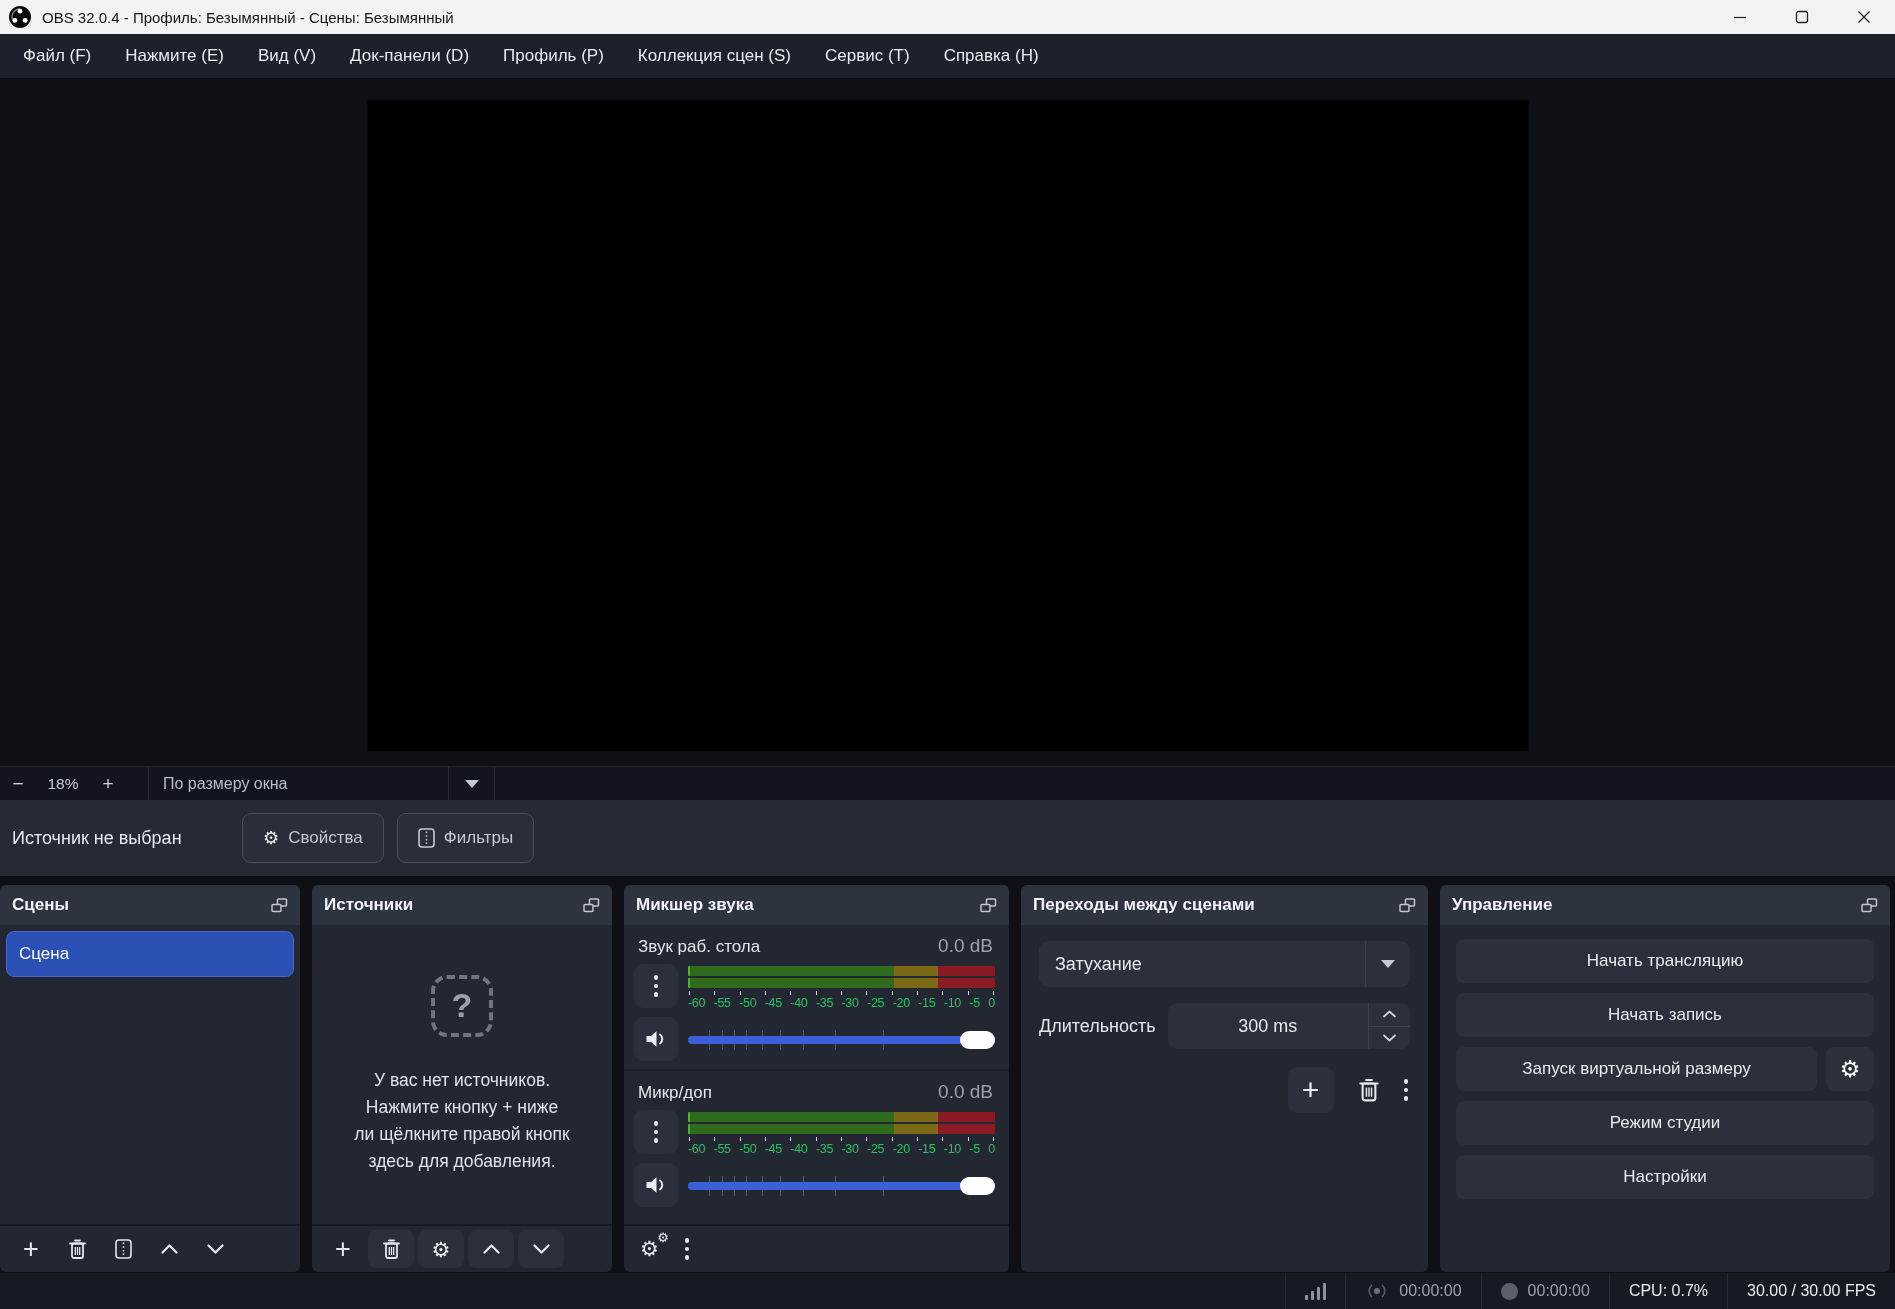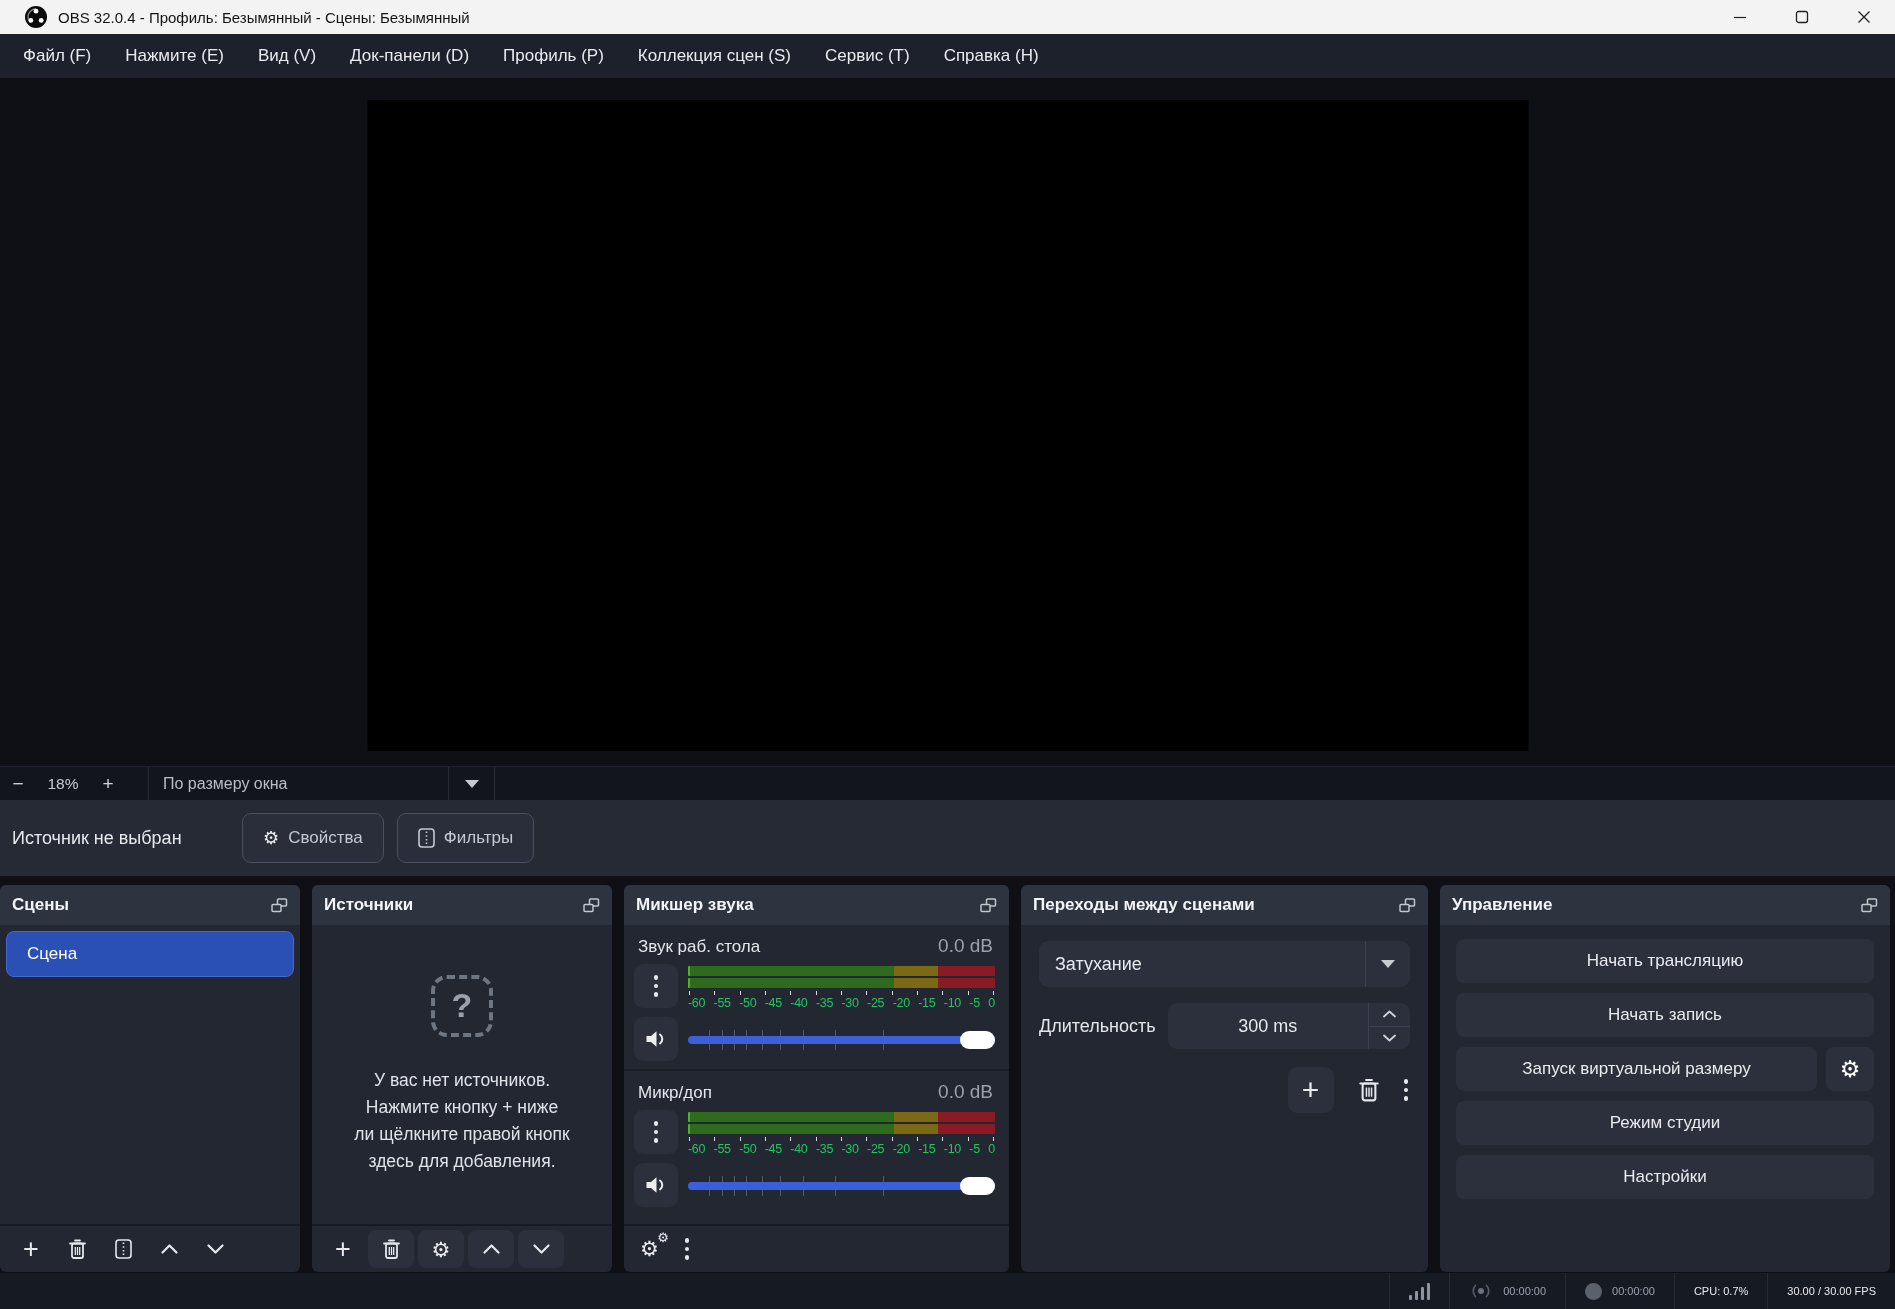--- a/index.html
+++ b/index.html
@@ -4,21 +4,21 @@
 <style>
   * { box-sizing: border-box; margin: 0; padding: 0; }
   html,body { width:1895px; height:1309px; overflow:hidden; }
   body {
     background:#0e1016;
     font-family:"Liberation Sans", sans-serif;
     color:#dfe2e8;
     display:flex; flex-direction:column;
   }
   
-  .titlebar { height:34px; background:#f3f3f4; display:flex; align-items:center; padding-left:24px; flex:none; }
+  .titlebar { height:34px; background:#f3f3f4; display:flex; align-items:center; padding-left:8px; flex:none; }
   .title-text { font-size:15px; color:#141414; margin-left:10px; }
   .win-controls { margin-left:auto; display:flex; height:100%; }
   .win-btn { width:62px; height:100%; display:flex; align-items:center; justify-content:center; }
   
   .menubar { height:44px; background:#1d212b; display:flex; align-items:center; padding-left:6px; flex:none; }
   .menu-item { padding:0 17px; font-size:17px; color:#e9ebee; height:100%; display:flex; align-items:center; cursor:default; }
   
   .preview { height:688px; position:relative; flex:none; background:#0e1016; }
   .canvas { position:absolute; left:50%; transform:translateX(-50%); top:22px; width:1161px; height:651px; background:#000; }
   
@@ -37,21 +37,21 @@
   .panel { background:#232732; border-radius:6px; display:flex; flex-direction:column; overflow:hidden; }
   .panel-header { height:40px; background:#2e3340; display:flex; align-items:center; padding:0 12px; font-weight:bold; font-size:17px; color:#f2f4f7; flex:none; }
   .popout { margin-left:auto; display:flex; }
   .panel-body { flex:1; position:relative; overflow:hidden; }
   .panel-toolbar { height:48px; border-top:2px solid #161a22; display:flex; align-items:center; padding:0 8px; flex:none; }
   .tb-icon { width:46px; height:38px; display:flex; align-items:center; justify-content:center; color:#e4e7ec; border-radius:8px; }
   .tb-icon.bg { background:#2b303c; margin:0 2px; }
   .plus-glyph { font-size:27px; font-weight:400; color:#e7e9ed; line-height:1; }
   
   .scene-list { padding:6px; }
-  .scene-item { height:46px; background:#2a4fb5; border:1px solid #4668cf; border-radius:8px; display:flex; align-items:center; padding:0 20px; font-size:17px; color:#fff; }
+  .scene-item { height:46px; background:#2a4fb5; border:1px solid #4668cf; border-radius:8px; display:flex; align-items:center; padding:0 12px; font-size:17px; color:#fff; }
   
   .src-empty { position:absolute; inset:0; display:flex; flex-direction:column; align-items:center; justify-content:center; text-align:center; }
   .q-icon { width:62px; height:62px; border:4px dashed #6f7683; border-radius:16px; display:flex; align-items:center; justify-content:center; font-size:34px; font-weight:bold; color:#9aa1ad; margin-bottom:30px; }
   .src-line { font-size:17.5px; color:#dfe3e9; line-height:27px; white-space:nowrap; }
   
   .mixer-body { padding:6px 14px 0 10px; display:flex; flex-direction:column; }
   .ch-head { display:flex; align-items:baseline; padding:4px 2px 7px 4px; }
   .ch-name { font-size:17px; color:#e3e6eb; }
   .ch-level { margin-left:auto; color:#9aa1ac; font-size:19px; }
   .ch-grid { display:grid; grid-template-columns:44px 1fr; column-gap:10px; row-gap:7px; align-items:start; }
@@ -87,21 +87,21 @@
   .spin-btn + .spin-btn { border-top:1px solid #3a4150; }
   .trans-actions { display:flex; justify-content:flex-end; align-items:center; gap:24px; margin-top:18px; padding-right:2px; }
   .sq-btn { width:46px; height:46px; background:#2b303c; border-radius:9px; display:flex; align-items:center; justify-content:center; }
   
   .controls-body { padding:14px 16px; display:flex; flex-direction:column; gap:10px; }
   .ctl-btn { height:44px; background:#2b303c; border-radius:8px; display:flex; align-items:center; justify-content:center; font-size:17px; color:#e9ebef; }
   .vc-row { display:flex; gap:9px; }
   .vc-main { flex:1; }
   .vc-gear { width:48px; flex:none; }
   
-  .statusbar { height:37px; margin-top:auto; background:#161a23; border-top:1px solid #0c0e13; display:flex; align-items:center; justify-content:flex-end; font-size:11px; flex:none; }
+  .statusbar { height:37px; margin-top:auto; background:#161a23; border-top:1px solid #0c0e13; display:flex; align-items:center; justify-content:flex-end; font-size:16px; flex:none; }
   .sb-cell { height:100%; display:flex; align-items:center; gap:10px; padding:0 19px; border-left:1px solid #262b36; color:#9aa1ac; }
   .sb-cell.bright { color:#e8eaee; }
   .sig-bars { display:flex; align-items:flex-end; gap:2.5px; }
   .sig-bars div { width:3.5px; background:#8d93a0; border-radius:1px; }
   .rec-dot { width:17px; height:17px; border-radius:50%; background:#5a616d; }
   svg { display:block; }
 </style>
 </head>
 <body>
 

